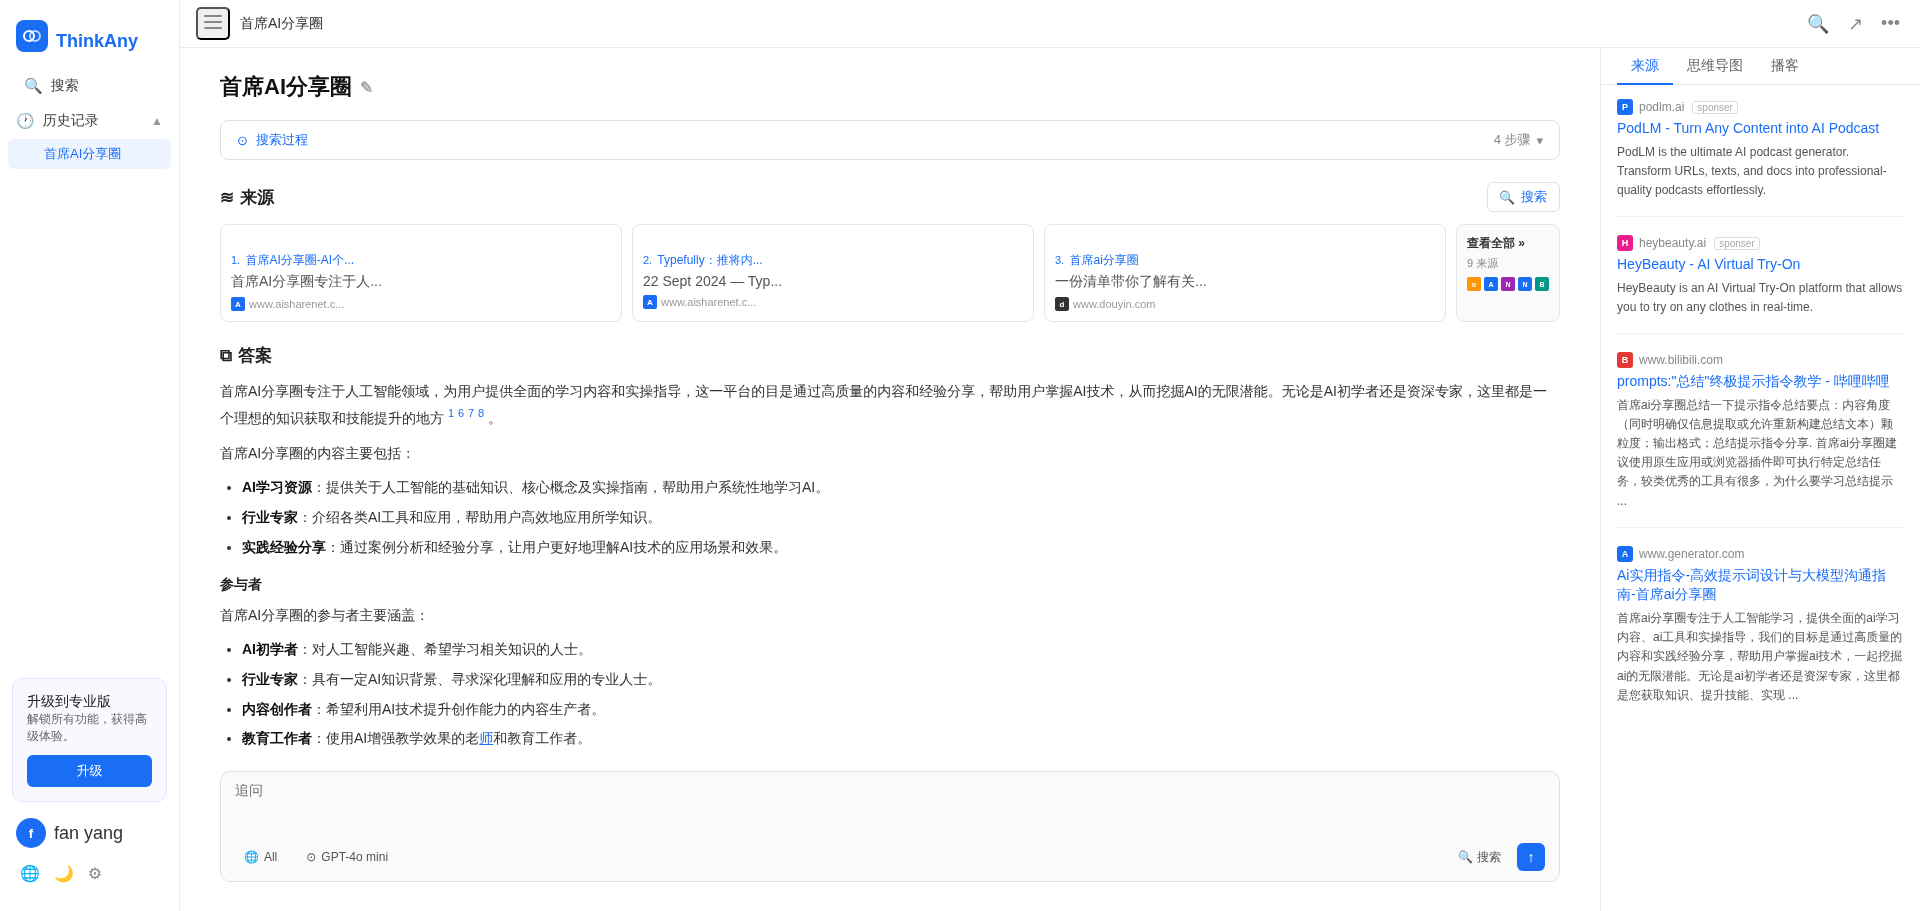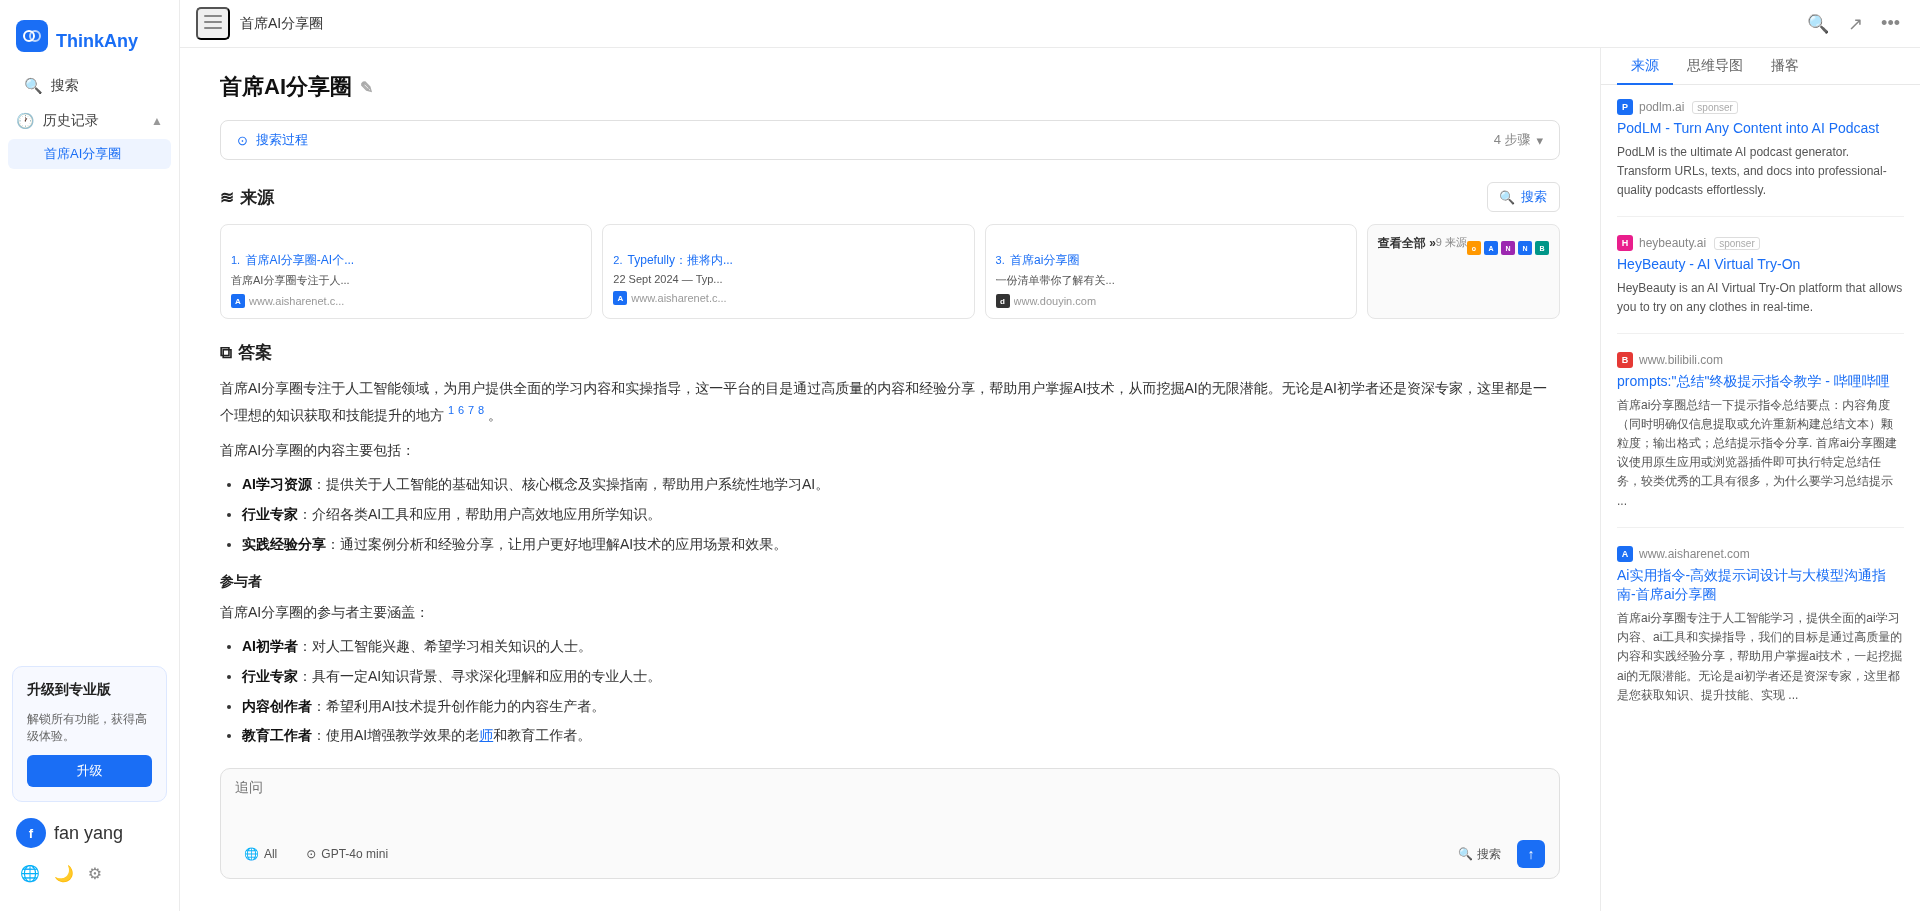--- a/index.html
+++ b/index.html
@@ -59,21 +59,21 @@
       margin-top: auto;
       padding: 12px;
     }
     .upgrade-box {
       background: #f7f9ff;
       border: 1px solid #dde8ff;
       border-radius: 10px;
       padding: 14px;
       margin-bottom: 12px;
     }
-    .upgrade-title { font-weight: 700; font-size: 14px; margin-bottom: 12px; }
+    .upgrade-title { font-weight: 400; font-size: 14px; margin-bottom: 0; }
     .upgrade-desc { font-size: 12px; color: #666; margin-bottom: 10px; }
     .upgrade-btn {
       background: #1a6ef5; color: #fff; border: none; border-radius: 6px;
       padding: 7px 0; width: 100%; font-size: 13px; cursor: pointer; font-weight: 500;
     }
     .user-row {
       display: flex; align-items: center; gap: 8px; padding: 4px 4px;
     }
     .user-avatar {
       width: 30px; height: 30px; border-radius: 50%;
@@ -133,28 +133,28 @@
       border: 1px solid #e0e0e0; border-radius: 6px; padding: 5px 12px;
       font-size: 13px; color: #1a6ef5; cursor: pointer; background: #fff;
     }
 
     .source-cards { display: flex; gap: 10px; margin-bottom: 22px; flex-wrap: nowrap; }
     .source-card {
       border: 1px solid #e5e5e5; border-radius: 8px; padding: 10px;
       flex: 1; min-width: 0; cursor: pointer; background: #fff;
     }
     .source-card-title { font-size: 12px; color: #1a6ef5; font-weight: 400; margin-bottom: 4px; white-space: nowrap; overflow: hidden; text-overflow: ellipsis; margin-top: 17px; }
-    .source-card-desc { font-size: 11px; color: #555; margin-bottom: 6px; overflow: hidden; text-overflow: ellipsis; white-space: nowrap; }
+    .source-card-desc { font-size: 14px; color: #555; margin-bottom: 6px; overflow: hidden; text-overflow: ellipsis; white-space: nowrap; }
     .source-card-footer { display: flex; align-items: center; gap: 4px; }
     .source-favicon { width: 14px; height: 14px; border-radius: 2px; background: #1a6ef5; display: inline-flex; align-items: center; justify-content: center; color: #fff; font-size: 8px; font-weight: 700; }
     .source-domain { font-size: 11px; color: #999; white-space: nowrap; overflow: hidden; text-overflow: ellipsis; }
     .see-all-card {
       border: 1px solid #e5e5e5; border-radius: 8px; padding: 10px;
       min-width: 100px; cursor: pointer; background: #fafafa;
-      display: flex; align-items: flex-start; justify-content: flex-start;
+      display: flex; flex-direction: column; align-items: flex-start; justify-content: flex-start;
     }
     .see-all-title { font-size: 12px; color: #333; font-weight: 600; margin-bottom: 4px; }
     .see-all-sub { font-size: 11px; color: #888; }
     .see-all-icons { display: flex; gap: 3px; margin-top: 6px; flex-wrap: wrap; }
     .mini-favicon { width: 14px; height: 14px; border-radius: 2px; display: inline-flex; align-items: center; justify-content: center; font-size: 7px; font-weight: 700; color: #fff; }
 
     
     .answer-section { margin-bottom: 20px; }
     .answer-title { font-size: 17px; font-weight: 600; display: flex; align-items: center; gap: 6px; margin-bottom: 12px; }
     .answer-body { font-size: 14px; color: #333; line-height: 1.8; }
@@ -469,20 +469,20 @@
         <span class="rp-favicon bg-red">B</span>
         <span class="rp-source-domain">www.bilibili.com</span>
       </div>
       <div class="rp-source-title">prompts:"总结"终极提示指令教学 - 哔哩哔哩</div>
       <div class="rp-source-desc">首席ai分享圈总结一下提示指令总结要点：内容角度（同时明确仅信息提取或允许重新构建总结文本）颗粒度；输出格式；总结提示指令分享. 首席ai分享圈建议使用原生应用或浏览器插件即可执行特定总结任务，较类优秀的工具有很多，为什么要学习总结提示 ...</div>
     </div>
 
     <div class="rp-source-item">
       <div class="rp-source-top">
         <span class="rp-favicon bg-blue">A</span>
-        <span class="rp-source-domain">www.aisharenet.com</span>
+        <span class="rp-source-domain">www.generator.com</span>
       </div>
       <div class="rp-source-title">Ai实用指令-高效提示词设计与大模型沟通指南-首席ai分享圈</div>
       <div class="rp-source-desc">首席ai分享圈专注于人工智能学习，提供全面的ai学习内容、ai工具和实操指导，我们的目标是通过高质量的内容和实践经验分享，帮助用户掌握ai技术，一起挖掘ai的无限潜能。无论是ai初学者还是资深专家，这里都是您获取知识、提升技能、实现 ...</div>
     </div>
 
   </div>
 </div>
 
 </body></html>

